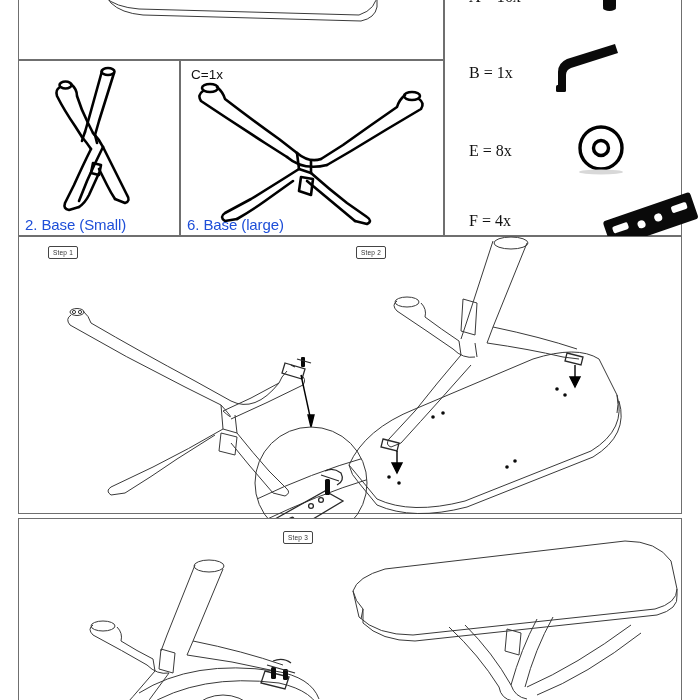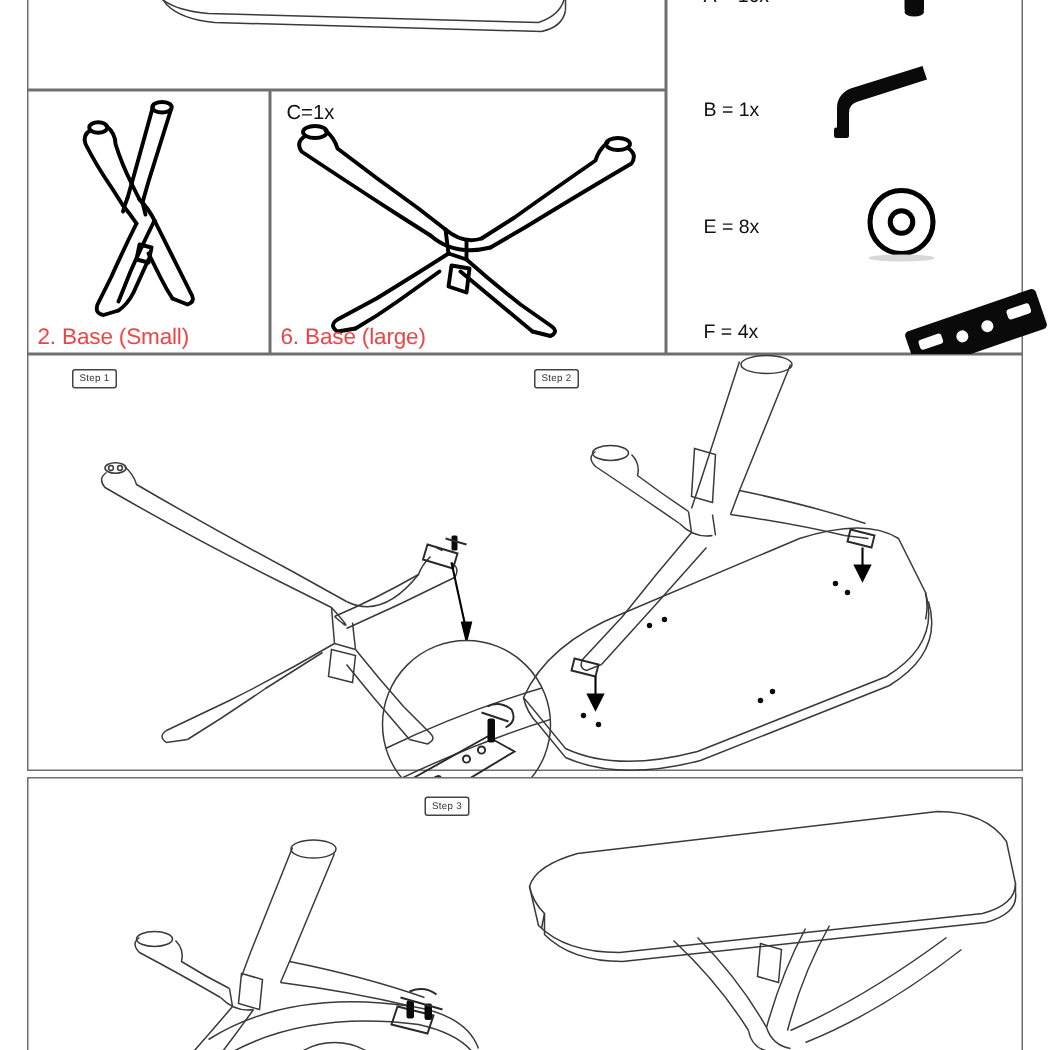--- a/index.html
+++ b/index.html
@@ -42,21 +42,21 @@
 
   
   .panel-caption {
     position: absolute;
     bottom: 2px;
     left: 6px;
     font-size: 15px;
     line-height: 17px;
     letter-spacing: -0.1px;
     white-space: nowrap;
-    color: #ef4444;
+    color: #1d4ed8;
   }
   .corner-qty {
     position: absolute;
     font-size: 13.5px;
     line-height: 15px;
     color: #111;
     white-space: nowrap;
     text-align: right;
   }
 
@@ -80,24 +80,25 @@
     position: absolute;
     left: 0;
     width: 238px;
     height: 68px;
   }
   .part-label {
     position: absolute;
     left: 24px;
     top: 50%;
     transform: translateY(-50%);
-    font-size: 13px;
+    font-size: 16px;
     line-height: 18px;
     white-space: nowrap;
     color: #111;
+    font-family: Liberation Serif, serif;
   }
   .part-art {
     position: absolute;
     right: 18px;
     top: 50%;
     transform: translateY(-50%);
     width: 120px;
     height: 56px;
   }
 

